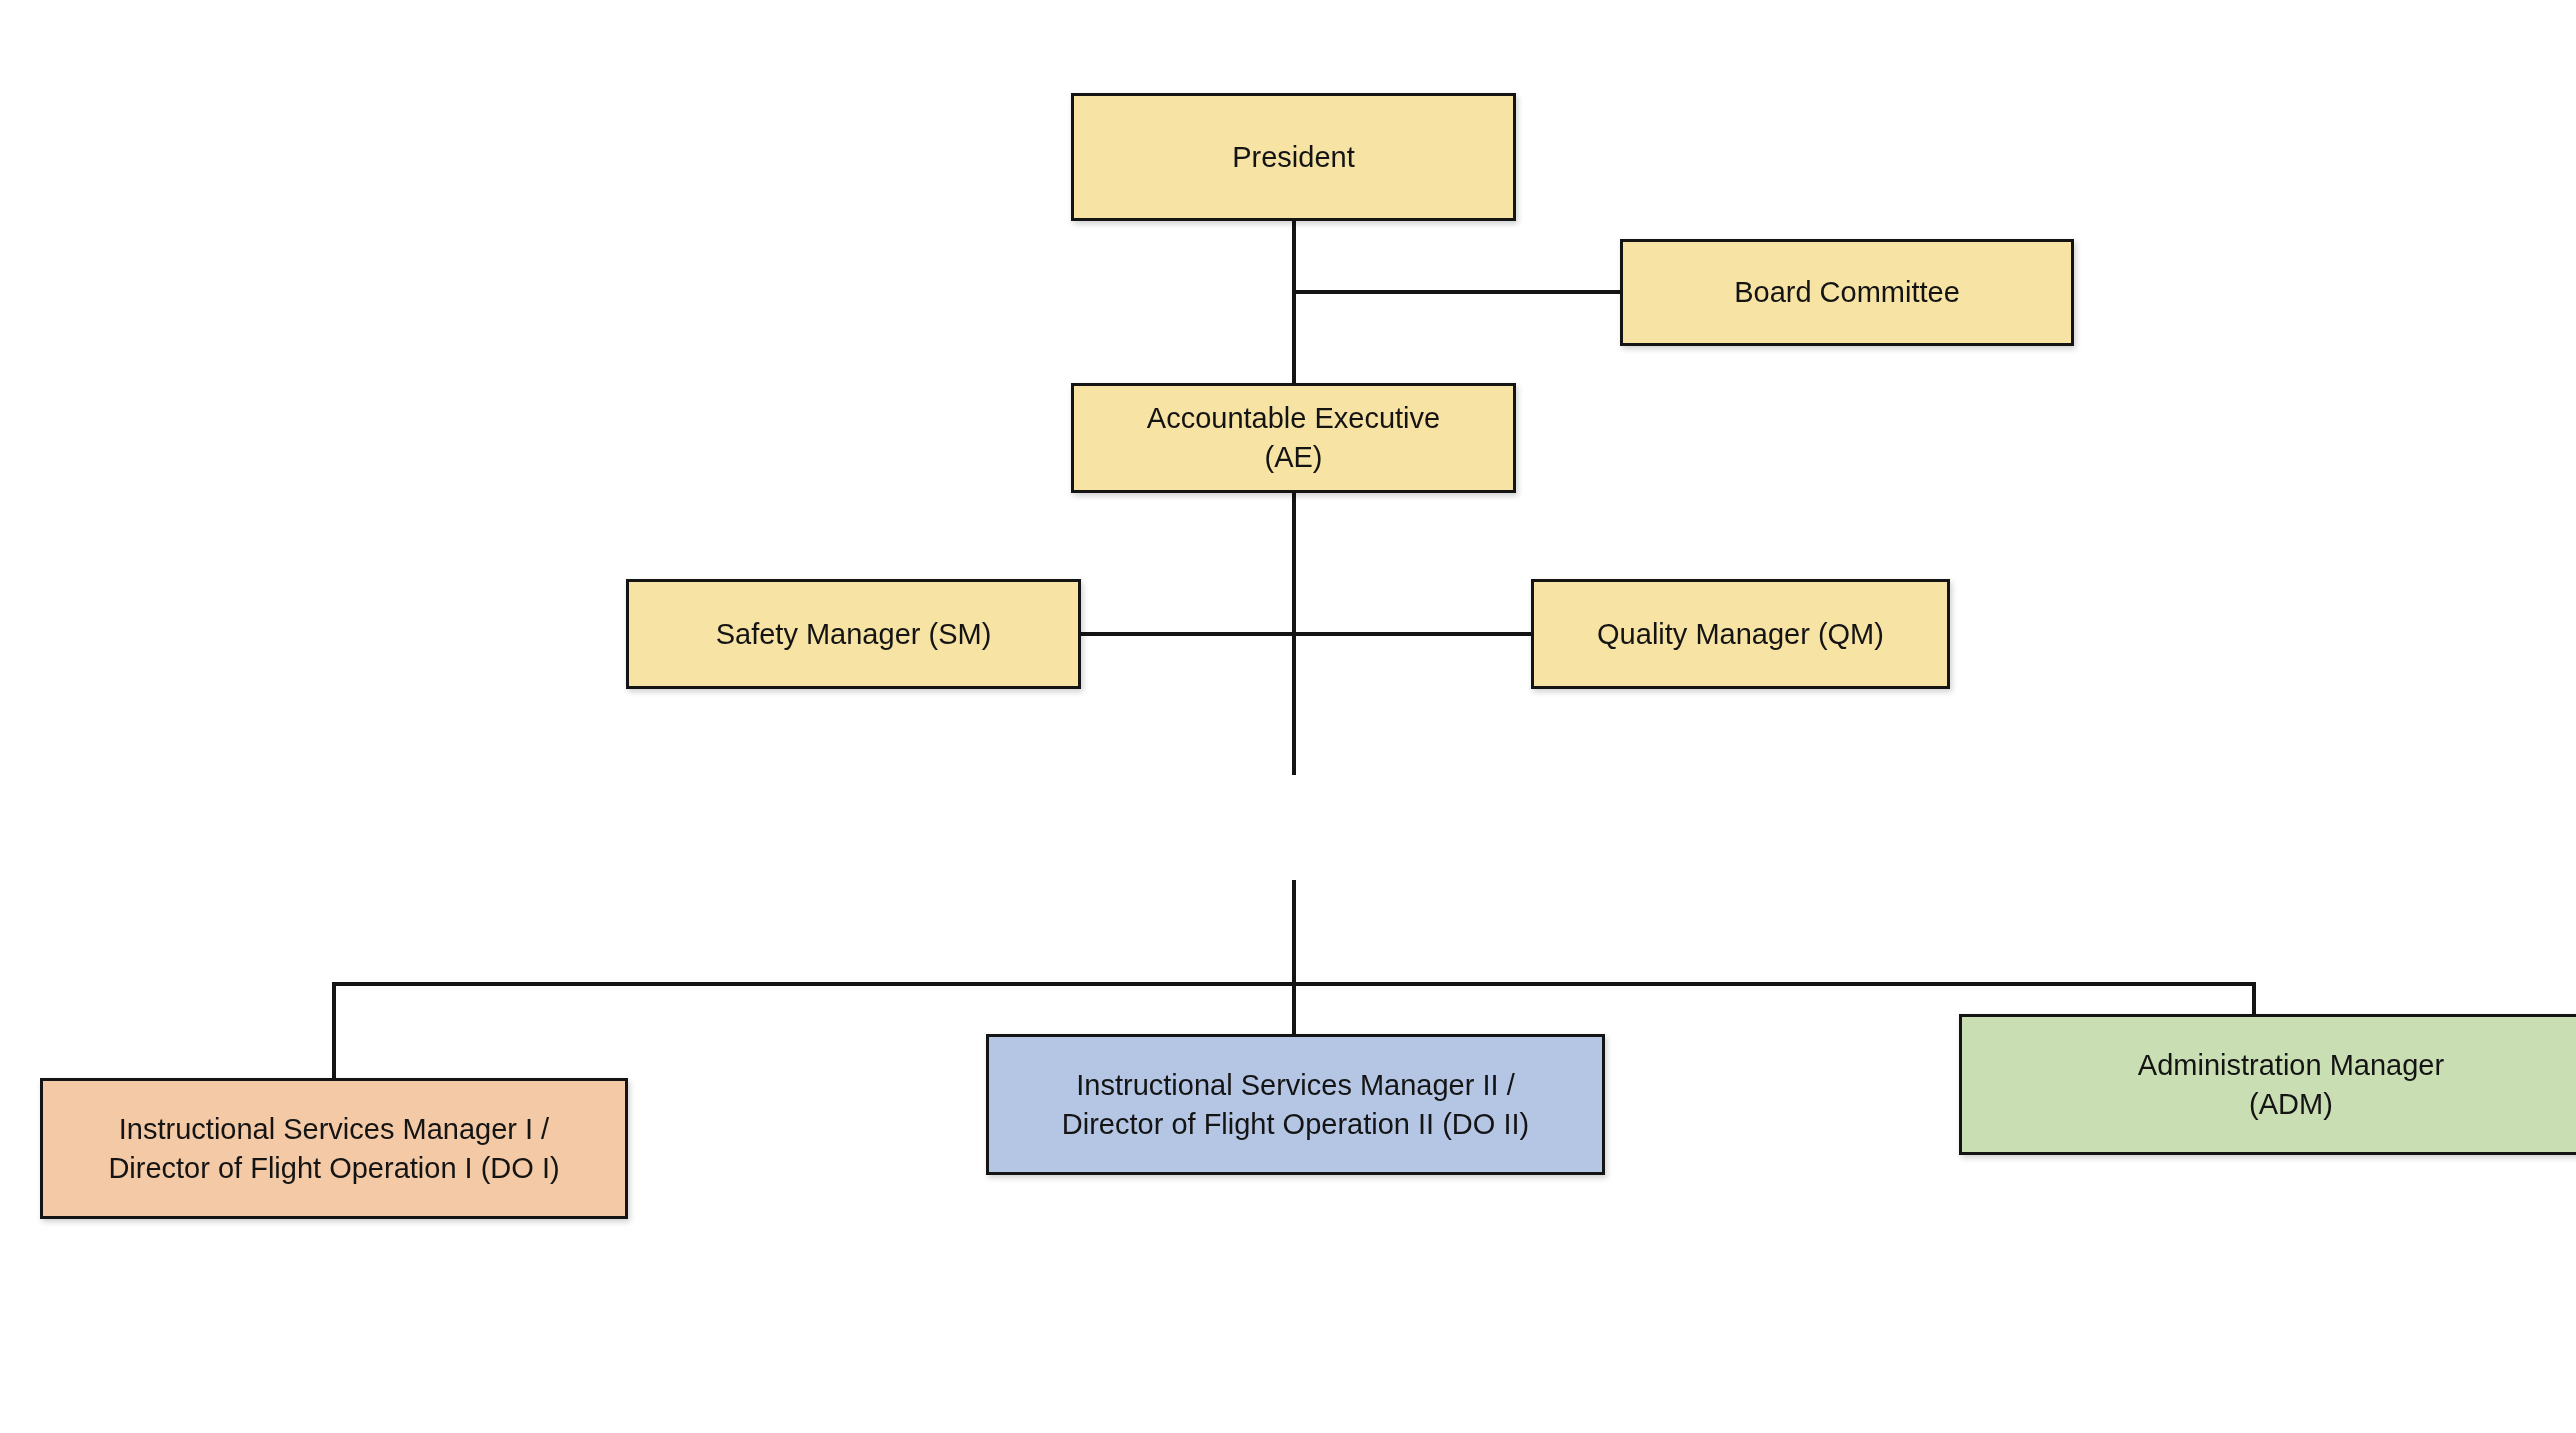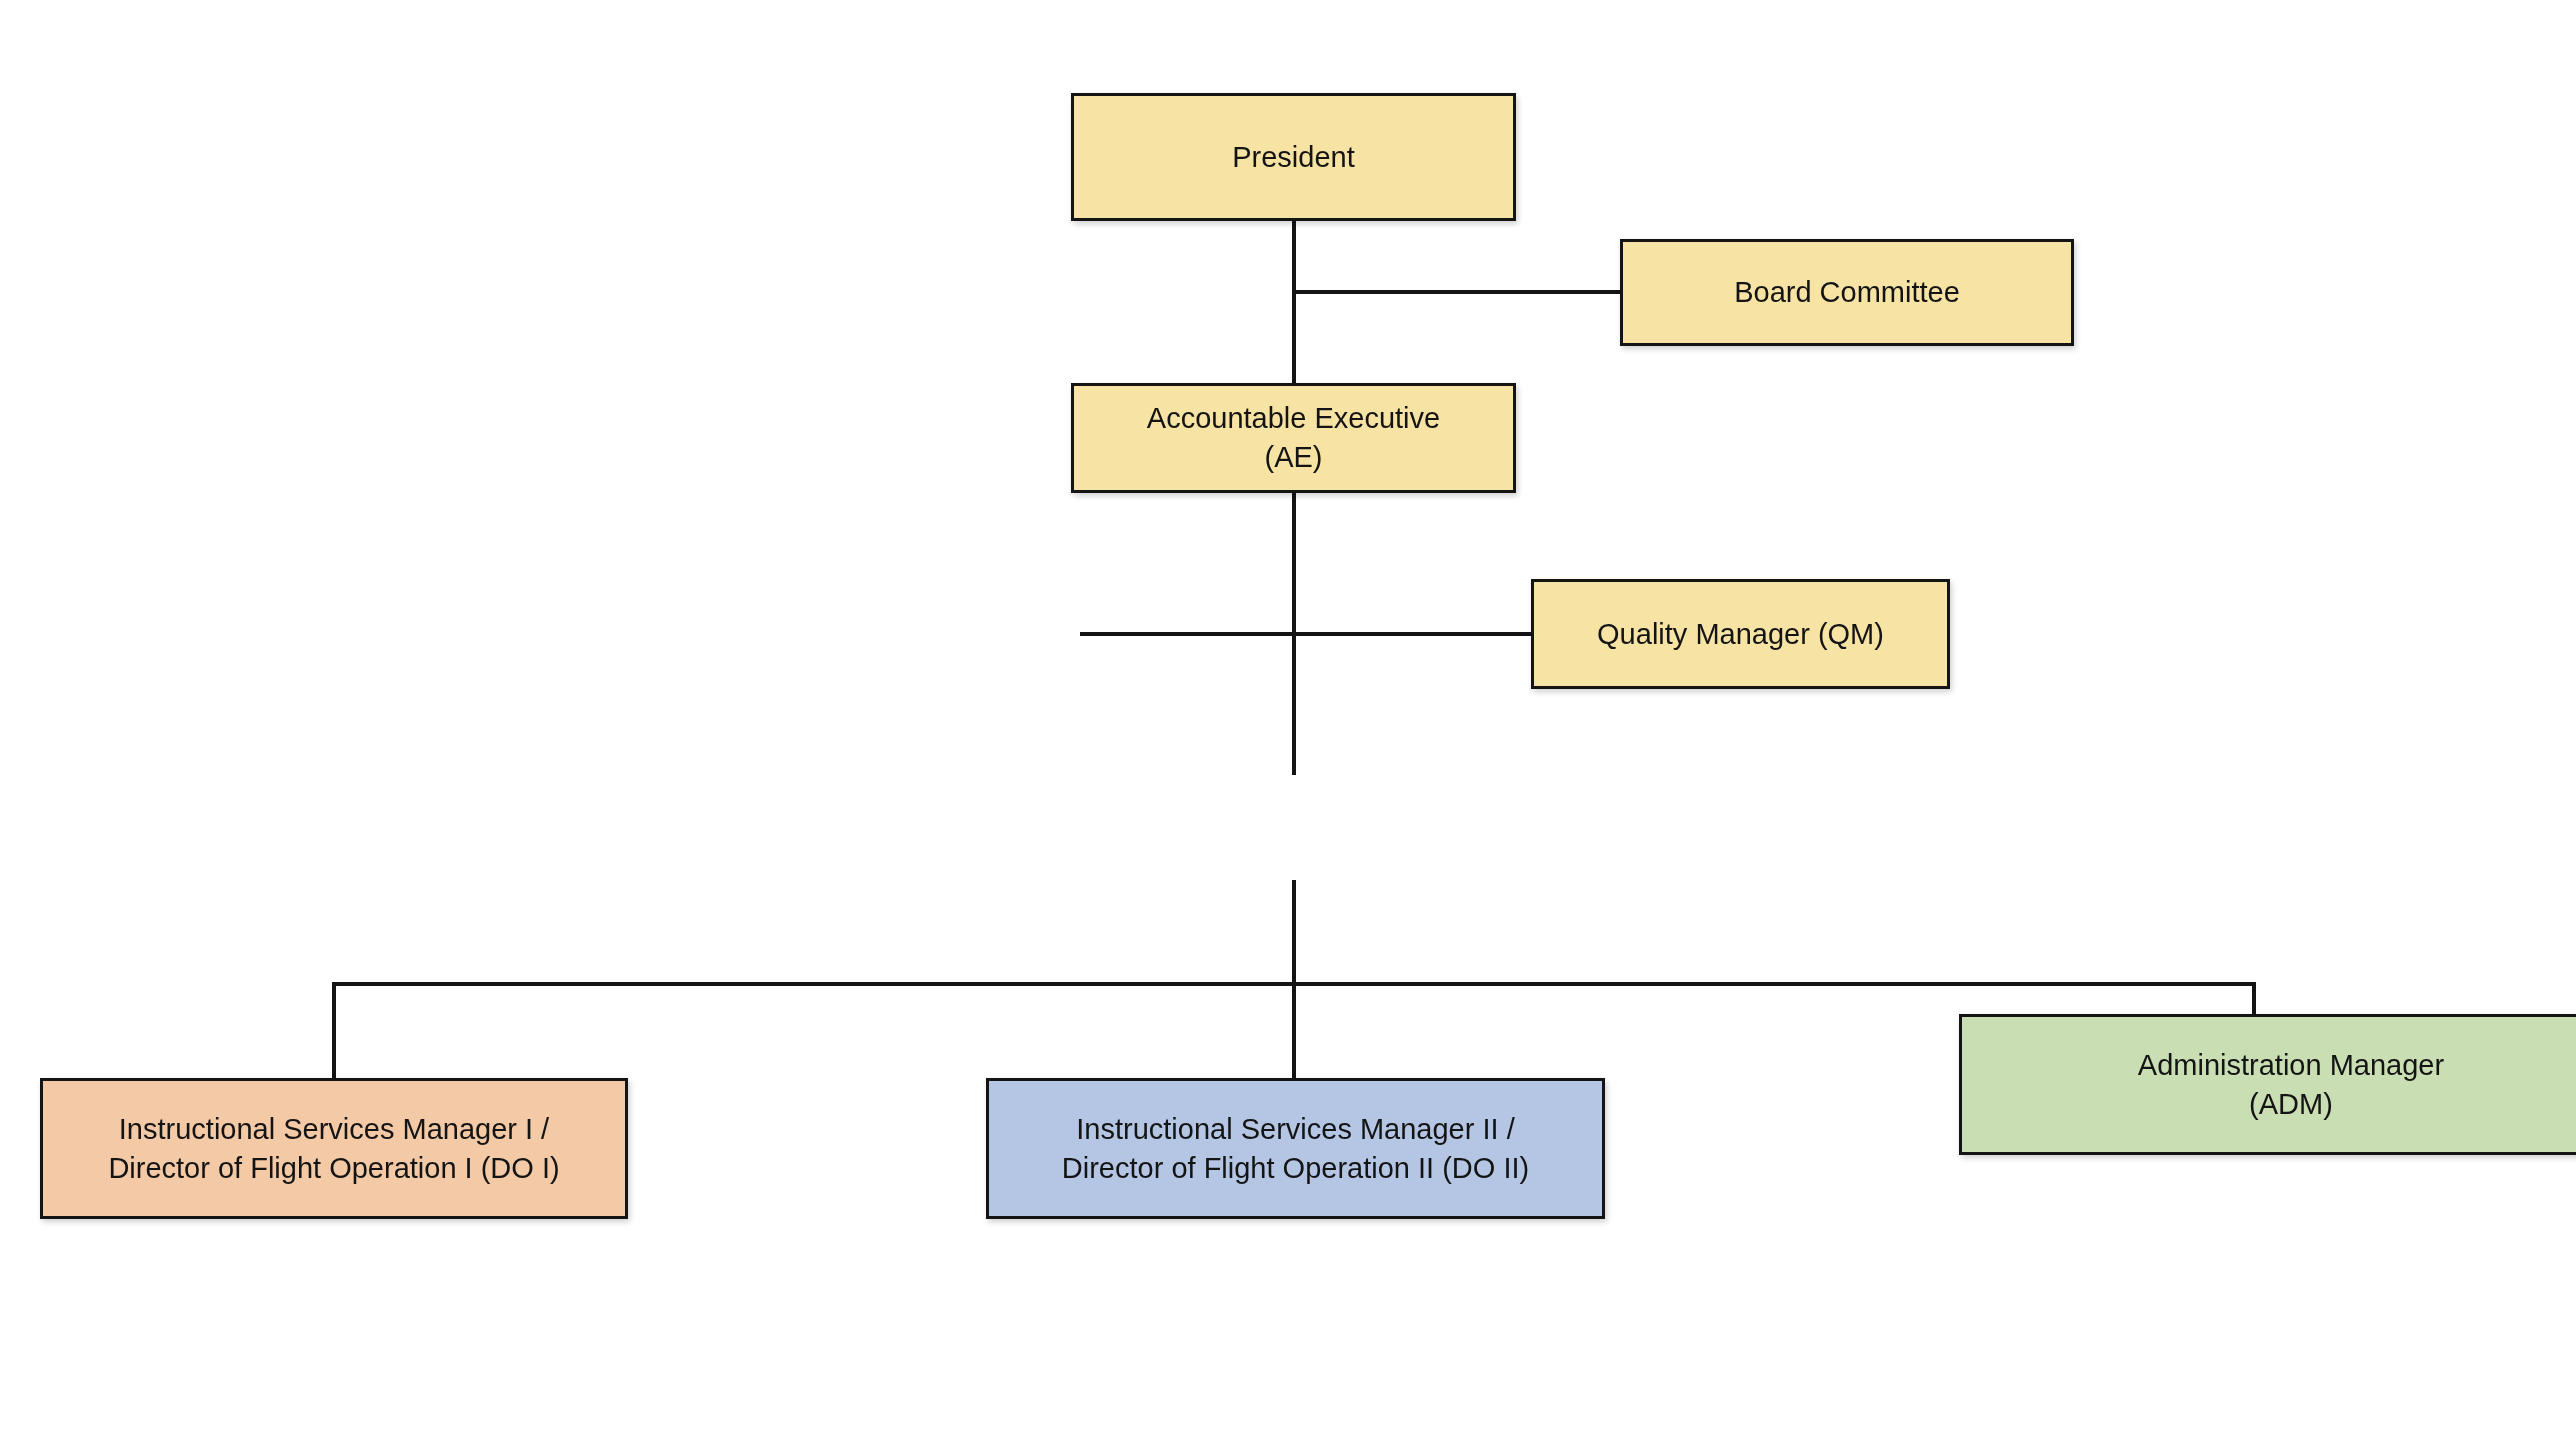--- a/index.html
+++ b/index.html
@@ -35,21 +35,21 @@
     background: #141414;
   }
   
   #n-president { left: 1071px; top:  93px;  width: 445px; height: 128px; }
   #n-board     { left: 1620px; top: 239px;  width: 454px; height: 107px; }
   #n-ae        { left: 1071px; top: 383px;  width: 445px; height: 110px; }
   #n-sm        { left:  626px; top: 579px;  width: 455px; height: 110px; }
   #n-qm        { left: 1531px; top: 579px;  width: 419px; height: 110px; }
   #n-hot       { left: 1071px; top: 774px;  width: 445px; height: 107px; }
   #n-ism1      { left:   40px; top: 1078px; width: 588px; height: 141px; }
-  #n-ism2      { left: 986px; top: 1078px; width: 619px; height: 141px; }
+  #n-ism2      { left: 986px; top: 1034px; width: 619px; height: 141px; }
   #n-adm       { left: 1959px; top: 1014px; width: 664px; height: 141px; text-align: center; }
   
   #e-president-ae   { left: 1292px; top: 201px;  width: 3.8px;    height: 183px; }
   #e-board-branch   { left: 1292px; top: 290px;  width: 328px;  height: 3.8px;   }
   #e-ae-hot         { left: 1292px; top: 492px;  width: 3.8px;    height: 283px; }
   #e-sm-qm          { left: 1080px; top: 632px;  width: 454px;  height: 3.8px;   }
   #e-hot-bus        { left: 1292px; top: 880px;  width: 3.8px;    height: 106px; }
   #e-bus            { left:  332px; top: 982px; width: 1924px; height: 3.8px;   }
   #e-bus-ism1       { left:  332px; top: 982px; width: 3.8px;    height: 98px; }
   #e-bus-ism2       { left: 1292px; top: 982px; width: 3.8px;    height: 98px; }
@@ -76,20 +76,23 @@
 
   <div class="node" id="n-board" style="background: rgb(247, 227, 163);">
     <span>Board Committee</span>
   </div>
 
   <div class="node" id="n-ae" style="background: rgb(247, 227, 163); text-align: center;">
     <span>Accountable Executive</span>
     <span>(AE)</span>
   </div>
 
+  <div class="node" id="n-sm" style="background: rgb(247, 227, 163);">
+    <span>Safety Manager (SM)</span>
+  </div>
 
   <div class="node" id="n-qm" style="background: rgb(247, 227, 163);">
     <span>Quality Manager (QM)</span>
   </div>
 
 
   <div class="node" id="n-ism1" style="background: rgb(244, 201, 165);">
     <span>Instructional Services Manager I /</span>
     <span>Director of Flight Operation I (DO I)</span>
   </div>

